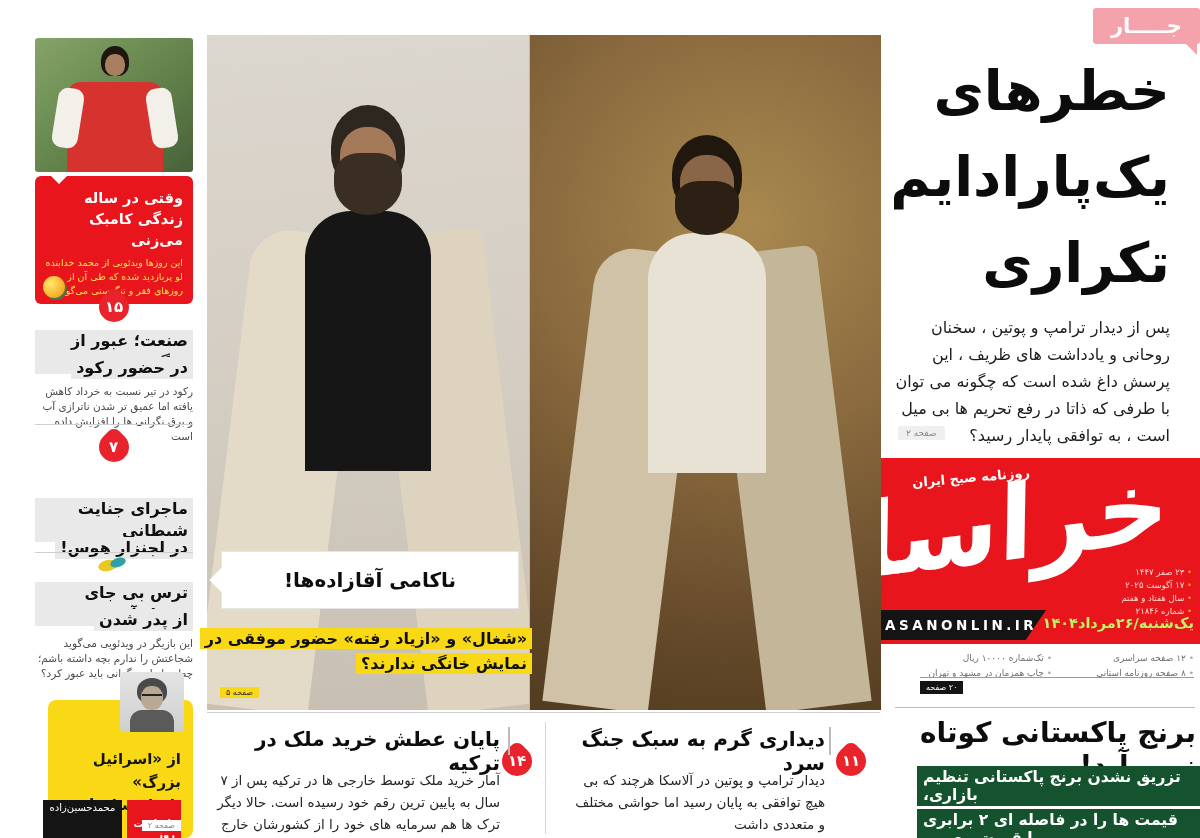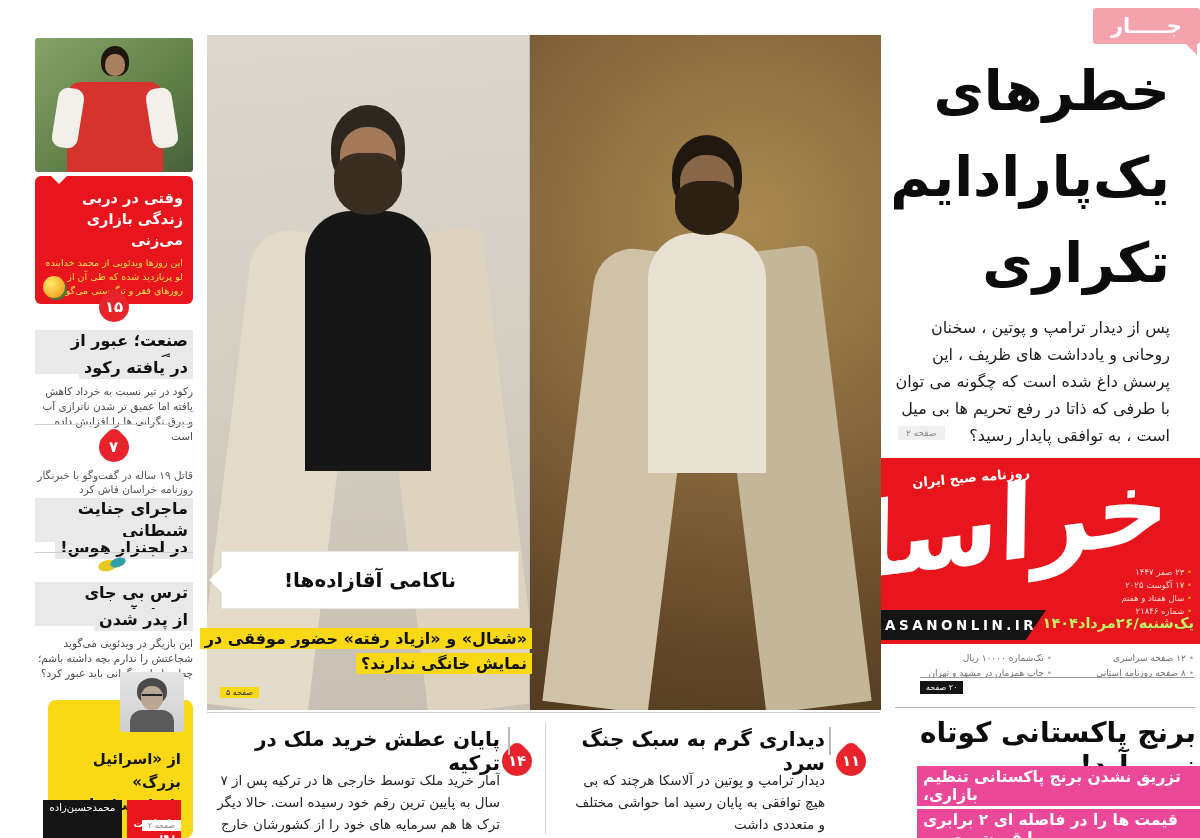--- a/index.html
+++ b/index.html
@@ -43,21 +43,21 @@
   #info-right div::before,#info-left div::before{content:"• ";color:#aaa;}
   #info-div{left:920px;top:677px;width:274px;border-top:1px solid #9a9a9a;}
   #pages-badge{left:920px;top:681px;background:#141414;color:#fff;font-size:8px;padding:2px 6px;}
 
   
   #rice-div{left:895px;top:707px;width:300px;border-top:1px solid #bbb;}
   #rice-title{left:900px;top:716px;width:296px;text-align:right;font-size:28px;
     font-weight:bold;color:#0d0d0d;}
   #rice-sub{left:917px;top:766px;width:283px;direction:rtl;text-align:left;}
   #rice-sub .strip{margin-bottom:3px;}
-  #rice-sub .strip span{background:#ec4899;color:#fff;font-size:15.5px;font-weight:bold;
+  #rice-sub .strip span{background:#14532d;color:#fff;font-size:15.5px;font-weight:bold;
     padding:2px 6px;display:inline-block;}
 
   
   #photoL{left:207px;top:35px;width:322px;height:675px;overflow:hidden;
     background:linear-gradient(175deg,#dcd7cf 0%,#d3ccc1 55%,#c7bfb2 100%);}
   #photoR{left:529px;top:35px;width:351px;height:675px;overflow:hidden;border-left:1px solid #b9b9b9;
     background:radial-gradient(circle at 62% 28%,#a9894f 0%,#8a6a3e 40%,#64492a 78%,#523b20 100%);}
   
   .hair{position:absolute;border-radius:50% 50% 42% 42%;background:#2e2720;}
   .face{position:absolute;border-radius:46%;}
@@ -247,42 +247,41 @@
   <div id="artB-title" class="abs">دیداری گرم به سبک جنگ سرد</div>
   <div id="artB-body" class="abs">دیدار ترامپ و پوتین در آلاسکا هرچند که بی هیچ توافقی به پایان رسید اما حواشی مختلف و متعددی داشت</div>
 
   <div id="fb-photo" class="abs sb">
     <div class="hair"></div>
     <div class="face"></div>
     <div id="fb-torso"></div>
   </div>
 
   <div id="derby-box" class="abs sb">
-    <div id="derby-title">وقتی در دربی زندگی بازاری می‌زنی</div>
+    <div id="derby-title">وقتی در ساله زندگی کامبک می‌زنی</div>
     <div id="derby-body">این روزها ویدئویی از محمد خدابنده لو پربازدید شده که طی آن از روزهای فقر و تنگدستی می‌گوید</div>
     <div id="derby-sticker"></div>
   </div>
 
   <div id="badge-15" class="abs num-badge sb-badge">
     <span>۱۵</span>
   </div>
   <div id="ind-t1" class="abs sb sb-title">
     <span class="hl">صنعت؛ عبور از جنگ</span>
   </div>
   <div id="ind-t2" class="abs sb sb-title">
-    <span class="hl">در یافته رکود</span>
+    <span class="hl">در حضور رکود</span>
   </div>
   <div id="ind-body" class="abs sb">رکود در تیر نسبت به خرداد کاهش یافته اما عمیق تر شدن ناترازی آب و برق نگرانی ها را افزایش داده است</div>
 
   <div id="sb-div1" class="abs sb sb-div"></div>
 
   <div id="badge-7" class="abs num-badge sb-badge">
     <span>۷</span>
   </div>
-  <div id="crime-kicker" class="abs sb">قاتل ۱۹ ساله در گفت‌وگو با خبرنگار روزنامه خراسان فاش کرد</div>
   <div id="crime-t1" class="abs sb sb-title">
     <span class="hl">ماجرای جنایت شیطانی</span>
   </div>
   <div id="crime-t2" class="abs sb sb-title">
     <span class="hl">در لجنزار هوس!</span>
   </div>
 
   <div id="sb-div2" class="abs sb sb-div"></div>
 
   <div id="salam-sticker" class="abs">

